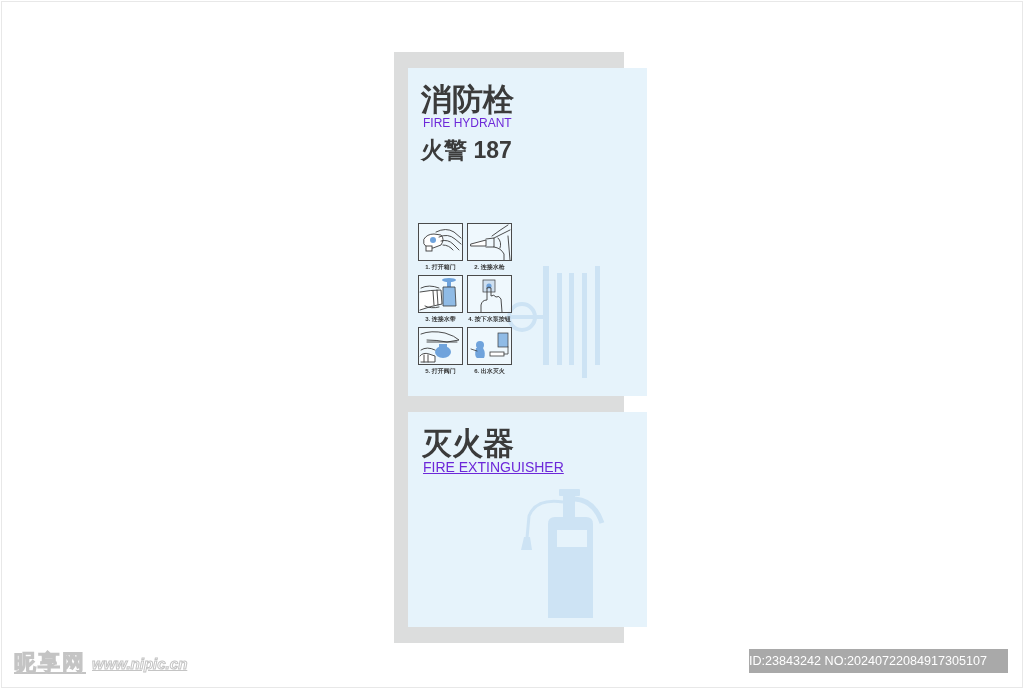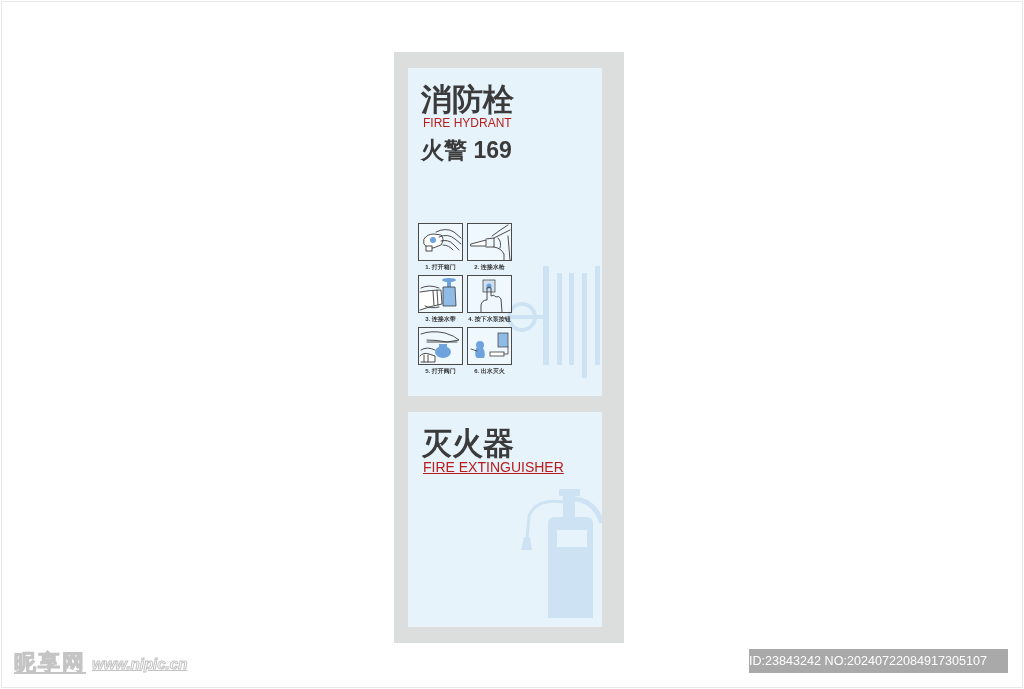--- a/index.html
+++ b/index.html
@@ -9,32 +9,32 @@
   }
   .page-border {
     position: absolute; left: 1px; top: 1px; width: 1020px; height: 685px;
     border: 1px solid #e8e8e8;
   }
   .frame {
     position: absolute; left: 394px; top: 52px; width: 230px; height: 591px;
     background: #dcdddd;
   }
   .panel {
-    position: absolute; left: 408px; width: 194px; background: #e6f3fb;
+    position: absolute; left: 408px; width: 239px; background: #e6f3fb;
     overflow: hidden;
   }
   .panel-top { top: 68px; height: 328px; }
   .panel-bottom { top: 412px; height: 215px; }
   .bg-graphic { position: absolute; left: 0; top: 0; }
   .title-cn {
     position: absolute; left: 13px; font-size: 31px; font-weight: bold;
     color: #3b3b3b; line-height: 1; letter-spacing: 0px;
   }
   .title-en {
-    position: absolute; left: 15px; color: #b91c1c; line-height: 1;
+    position: absolute; left: 15px; color: #6d28d9; line-height: 1;
   }
   .alarm {
     position: absolute; left: 13px; top: 71px; font-size: 23px; color: #3b3b3b;
     line-height: 1; font-weight: bold;
   }
   .steps {
     position: absolute; left: 10px; top: 155px; width: 96px; height: 160px;
   }
   .step { position: absolute; width: 45px; }
   .step-box {
@@ -74,21 +74,21 @@
       <rect x="161" y="205" width="5" height="92"></rect>
       <rect x="174" y="205" width="5" height="105"></rect>
       <rect x="187" y="198" width="5" height="99"></rect>
     </g>
     <circle cx="114" cy="249" r="13" fill="none" stroke="#cde3f4" stroke-width="4"></circle>
     <line x1="100" y1="249" x2="137" y2="249" stroke="#cde3f4" stroke-width="4"></line>
   </svg>
 
   <div class="title-cn" style="top:16px;">消防栓</div>
   <div class="title-en" style="top:49px;font-size:12px;">FIRE HYDRANT</div>
-  <div class="alarm">火警 169</div>
+  <div class="alarm">火警 187</div>
 
   <div class="steps">
 
     <div class="step" style="left:0;top:0;">
       <div class="step-box">
         <svg viewBox="0 0 43 36">
           <g fill="none" stroke="#3a3a3a" stroke-width="0.9" stroke-linecap="round">
             <path d="M5 15 Q8 10 15 10 L22 11 Q26 15 22 21 L14 24 Q7 24 5 20 Z" fill="#fff"></path>
             <rect x="7" y="22" width="6" height="5" fill="#fff"></rect>
             <path d="M17 8 Q27 3 35 8 L42 14"></path>

